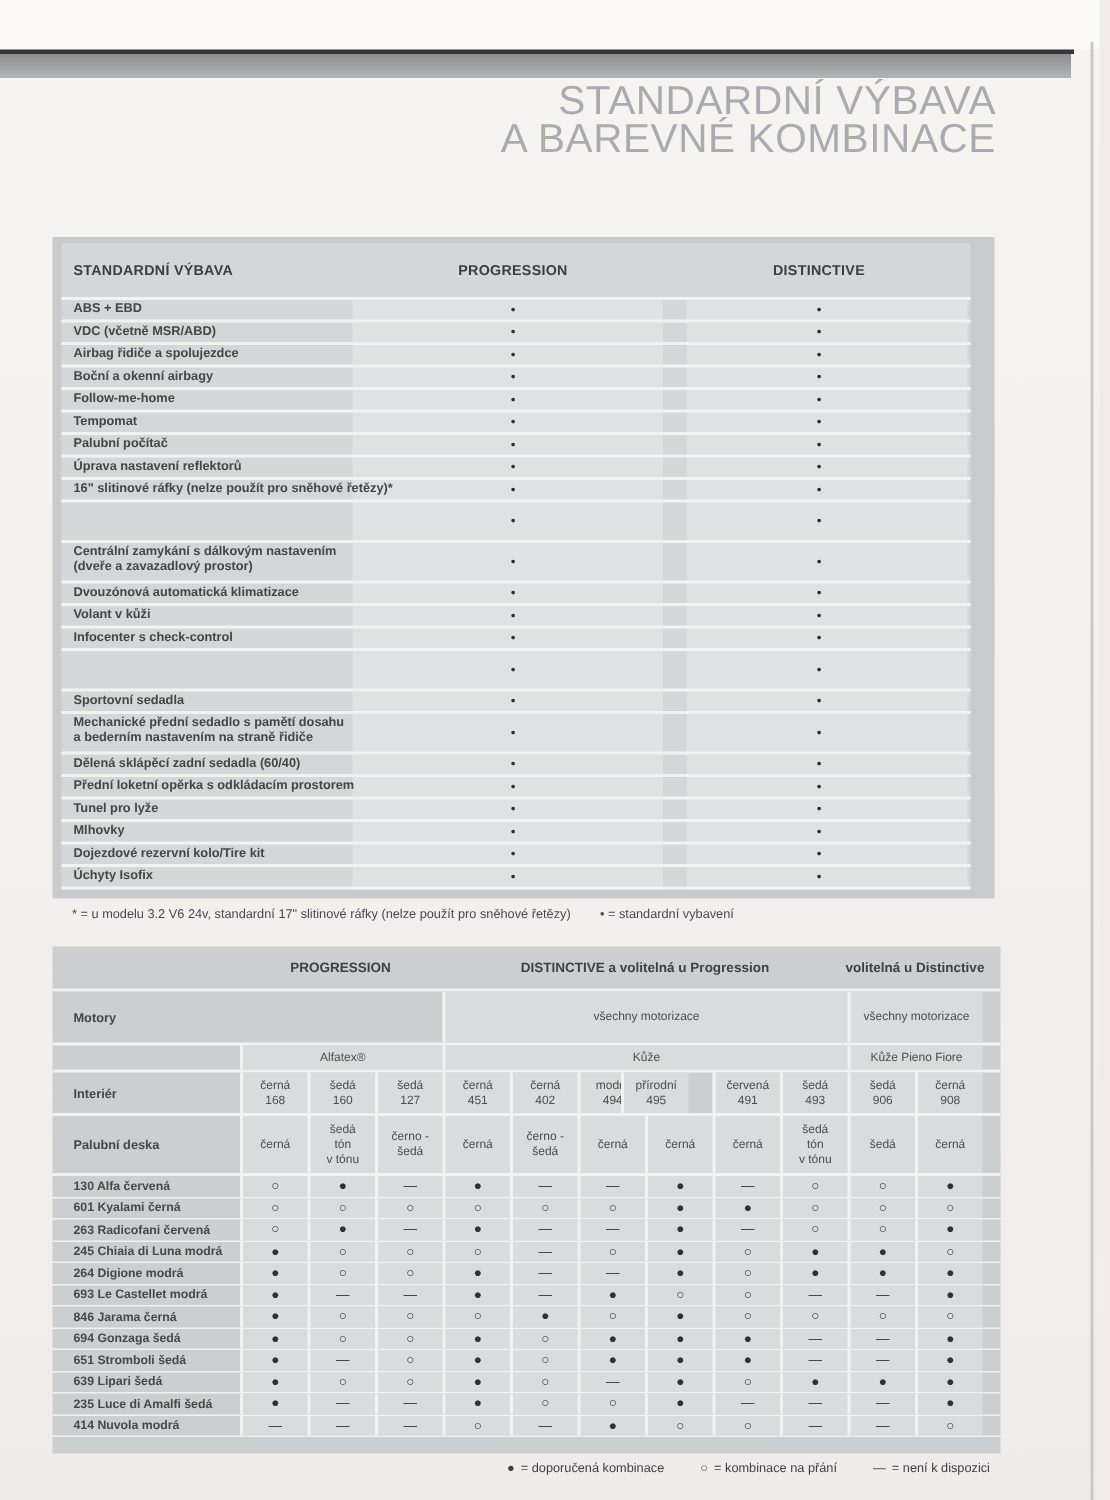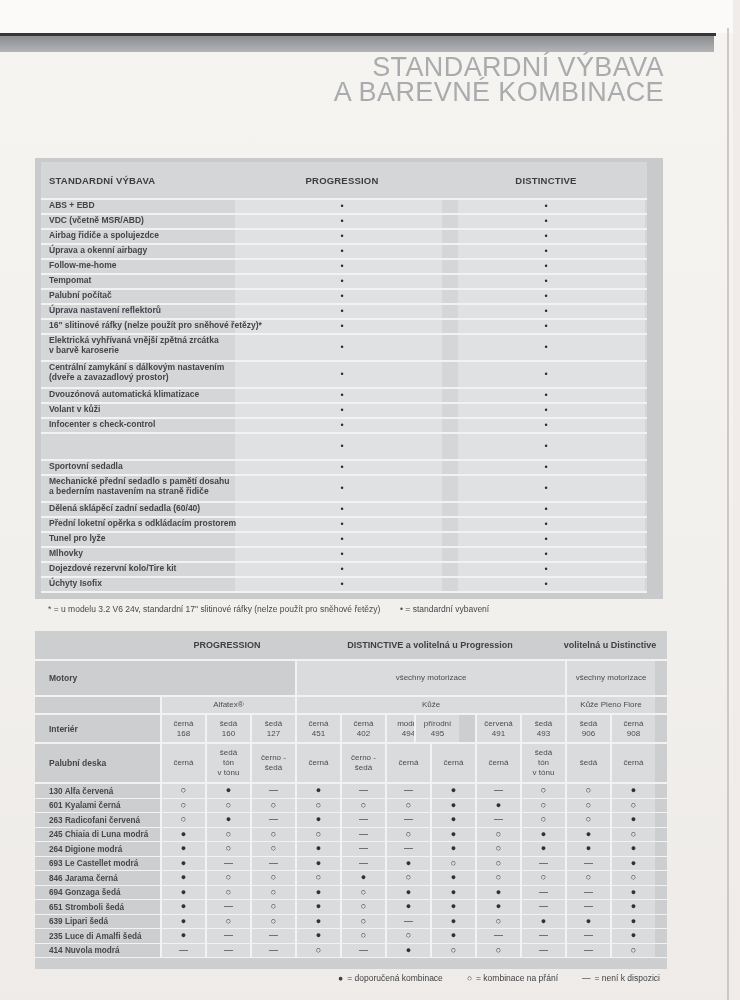--- a/index.html
+++ b/index.html
@@ -106,21 +106,21 @@
           </div>
           <div class="erow">
             <div class="elabel">
               <div>Airbag řidiče a spolujezdce</div>
             </div>
             <span class="ebullet b1">•</span>
             <span class="ebullet b2">•</span>
           </div>
           <div class="erow">
             <div class="elabel">
-              <div>Úprava a okenní airbagy</div>
+              <div>Boční a okenní airbagy</div>
             </div>
             <span class="ebullet b1">•</span>
             <span class="ebullet b2">•</span>
           </div>
           <div class="erow">
             <div class="elabel">
               <div>Follow-me-home</div>
             </div>
             <span class="ebullet b1">•</span>
             <span class="ebullet b2">•</span>
@@ -147,24 +147,20 @@
             <span class="ebullet b2">•</span>
           </div>
           <div class="erow">
             <div class="elabel">
               <div>16" slitinové ráfky (nelze použít pro sněhové řetězy)*</div>
             </div>
             <span class="ebullet b1">•</span>
             <span class="ebullet b2">•</span>
           </div>
           <div class="erow tall">
-            <div class="elabel">
-              <div>Elektrická vyhřívaná vnější zpětná zrcátka</div>
-              <div>v barvě karoserie</div>
-            </div>
             <span class="ebullet b1">•</span>
             <span class="ebullet b2">•</span>
           </div>
           <div class="erow tall">
             <div class="elabel">
               <div>Centrální zamykání s dálkovým nastavením</div>
               <div>(dveře a zavazadlový prostor)</div>
             </div>
             <span class="ebullet b1">•</span>
             <span class="ebullet b2">•</span>

